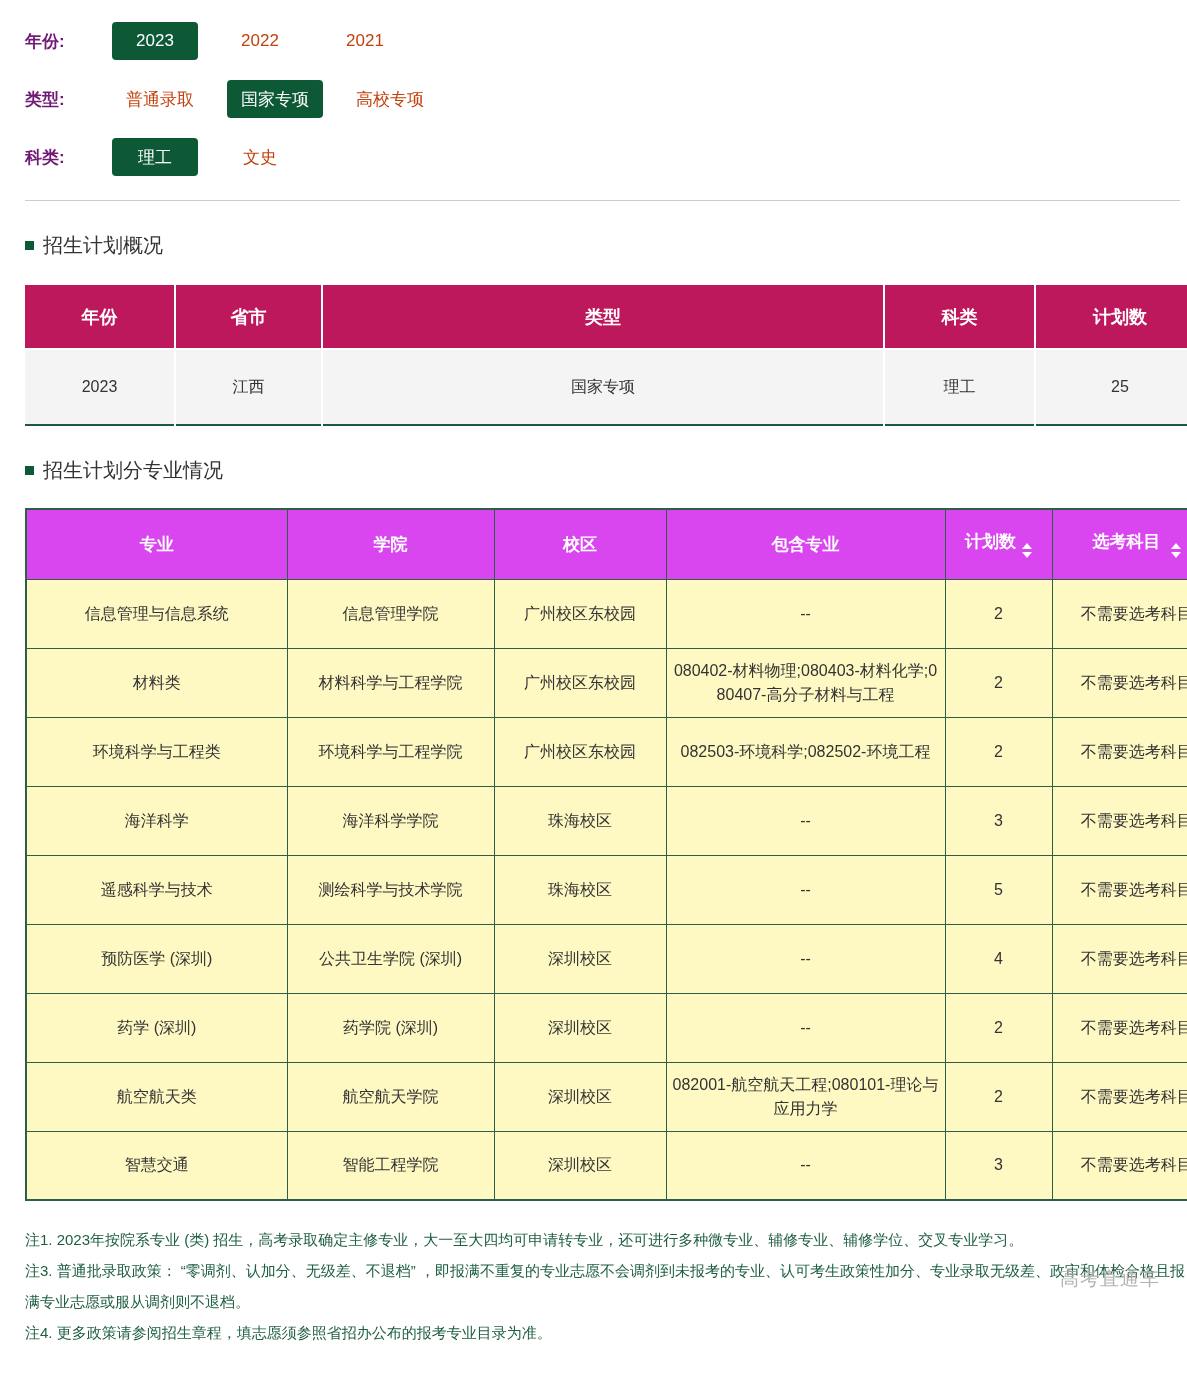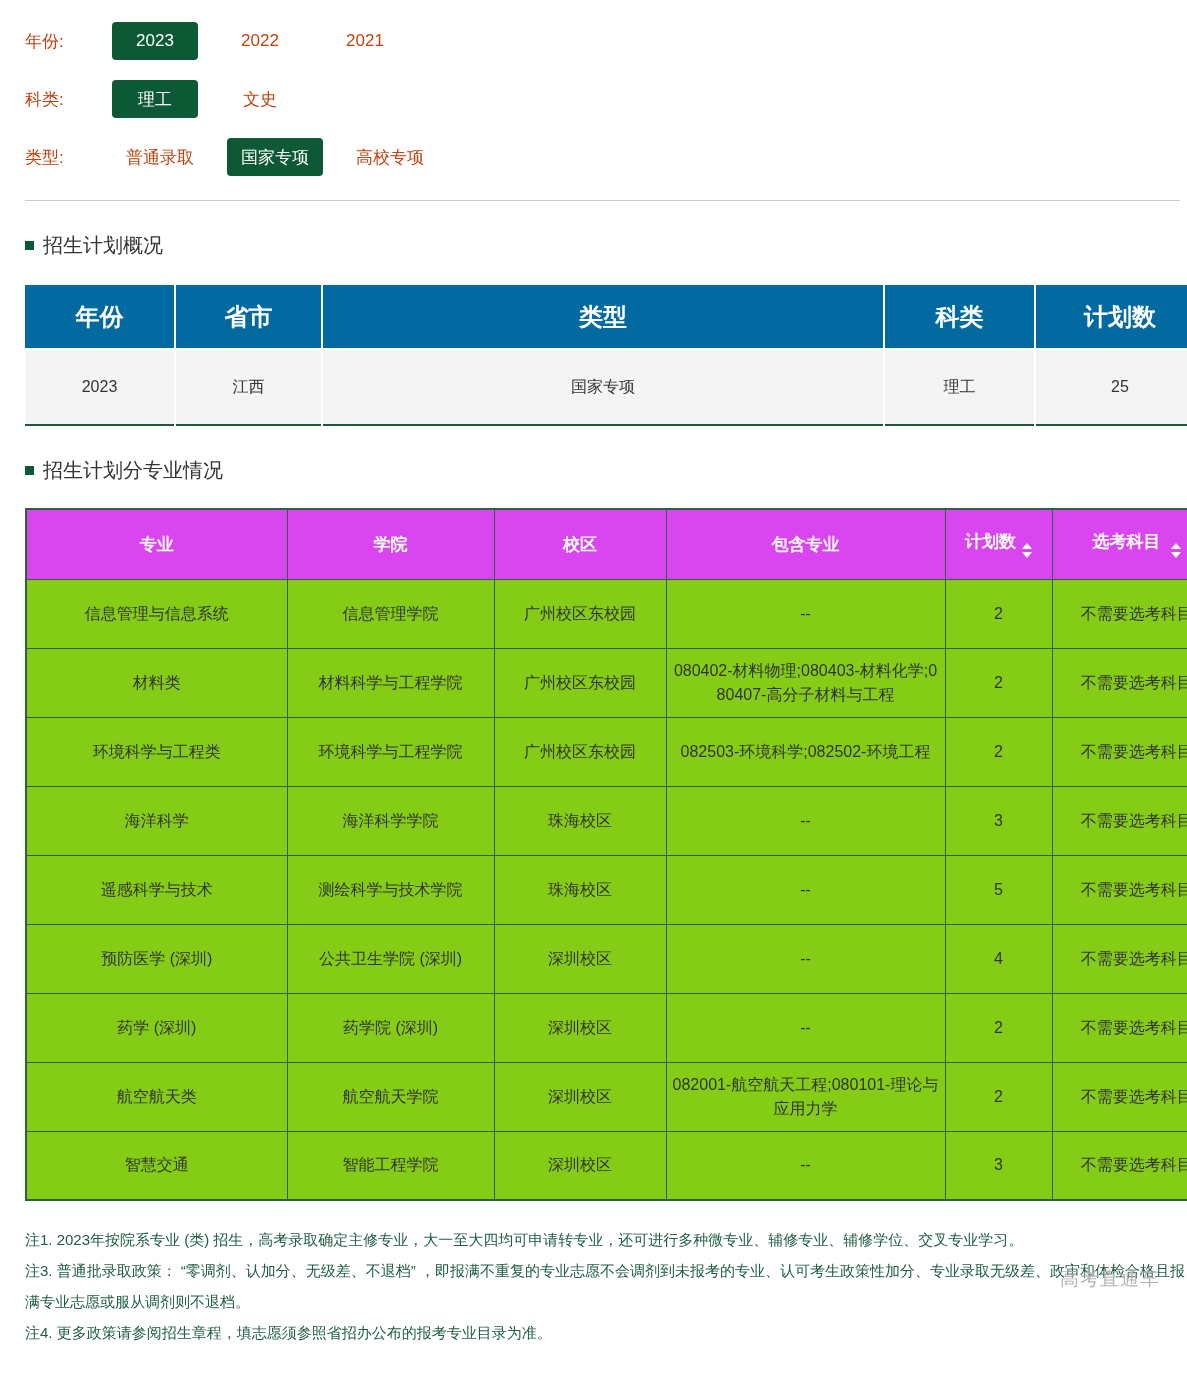--- a/index.html
+++ b/index.html
@@ -5,58 +5,58 @@
   * { margin:0; padding:0; box-sizing:border-box; }
   html,body { background:#fff; }
   body {
     width:1187px; height:1397px; overflow:hidden; position:relative;
     font-family:"Liberation Sans","DejaVu Sans",sans-serif; color:#333;
   }
   .page { padding:12px 0 0 25px; }
 
   
   .filter-row { display:flex; align-items:center; height:58px; }
-  .flabel { width:87px; font-size:17px; color:#c2410c; flex:0 0 87px; }
+  .flabel { width:87px; font-size:17px; color:#701a75; flex:0 0 87px;font-weight:bold; }
   .opts { display:flex; align-items:center; }
   .opt {
     display:inline-flex; align-items:center; justify-content:center;
     min-width:86px; height:38px; padding:0 14px; margin-right:19px;
     border:none; background:transparent; font-size:17px; color:#c2410c;
     font-family:inherit; border-radius:4px; cursor:pointer;
   }
   .opt.selected { background:#0d5936; color:#fff; }
 
   .divider { border-top:1px solid #ccc; margin:14px 7px 0 0; }
 
   
   .sec-title { display:flex; align-items:center; margin-top:31px; }
   .sec-title .bullet { width:9px; height:9px; background:#0d5936; margin-right:9px; }
   .sec-title .txt { font-size:20px; color:#333; }
 
   
   .t1-wrap { width:1162px; overflow:hidden; margin-top:26px; }
   table.t1 { border-collapse:collapse; width:1180px; table-layout:fixed; border-bottom:2px solid #1c5a3e; }
   table.t1 th {
-    background:#0369a1; color:#fff; font-size:24px; font-weight:bold;
+    background:#be185d; color:#fff; font-size:18px; font-weight:bold;
     height:64px; border-right:2px solid #fff; border-bottom:2px solid #fff; text-align:center;
   }
   table.t1 td {
     background:#f4f4f4; color:#333; font-size:16px; height:76px;
     border-right:2px solid #fff; text-align:center;
   }
 
   
   .t2-wrap { width:1162px; overflow:hidden; margin-top:24px; }
   table.t2 { border-collapse:collapse; width:1196px; table-layout:fixed; border:2px solid #2b5f46; }
   table.t2 th {
     background:#d946ef; color:#fff; font-size:17px; font-weight:bold;
     height:70px; border:1px solid #2b5f46; text-align:center;
   }
   table.t2 td {
-    background:#84cc16; color:#333; font-size:16px; height:69px;
+    background:#fef9c3; color:#333; font-size:16px; height:69px;
     border:1px solid #2b5f46; text-align:center; padding:2px 4px;
     word-break:break-all; line-height:24px;
   }
   .sort { display:inline-flex; flex-direction:column; gap:3px; margin-left:6px; vertical-align:-2px; cursor:pointer; }
   .sort i { display:block; width:0; height:0; border-left:5px solid transparent; border-right:5px solid transparent; }
   .sort .up { border-bottom:6px solid #fff; }
   .sort .dn { border-top:6px solid #fff; }
 
   
   .notes { margin-top:23px; width:1162px; }
@@ -76,33 +76,33 @@
   <div class="filter-row">
     <span class="flabel">年份:</span>
     <div class="opts">
       <button class="opt selected">2023</button>
       <button class="opt">2022</button>
       <button class="opt">2021</button>
     </div>
   </div>
 
   <div class="filter-row">
-    <span class="flabel">科类:</span>
-    <div class="opts">
-      <button class="opt selected">理工</button>
-      <button class="opt">文史</button>
-    </div>
-  </div>
-
-  <div class="filter-row">
     <span class="flabel">类型:</span>
     <div class="opts">
       <button class="opt">普通录取</button>
       <button class="opt selected">国家专项</button>
       <button class="opt">高校专项</button>
+    </div>
+  </div>
+
+  <div class="filter-row">
+    <span class="flabel">科类:</span>
+    <div class="opts">
+      <button class="opt selected">理工</button>
+      <button class="opt">文史</button>
     </div>
   </div>
 
   <div class="divider"></div>
 
   <div class="sec-title">
     <span class="bullet"></span>
     <span class="txt">招生计划概况</span>
   </div>
 

